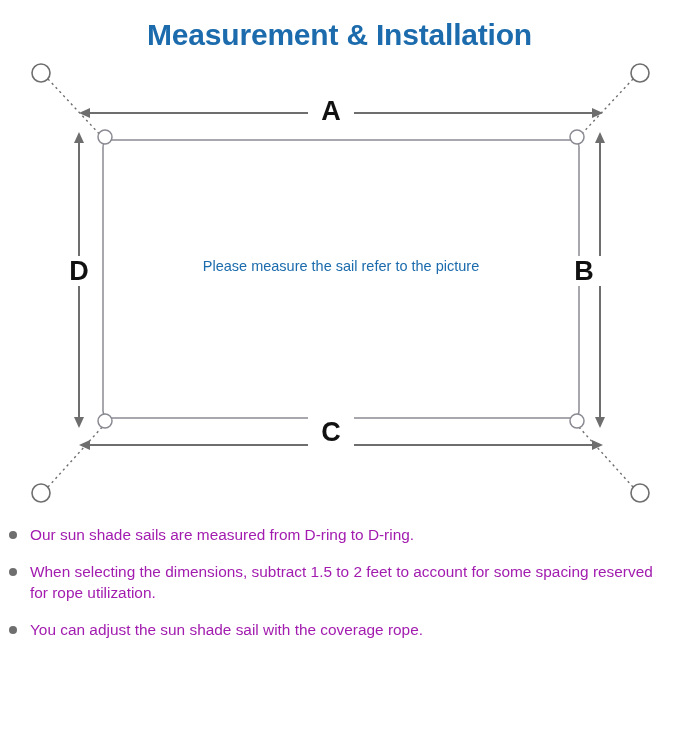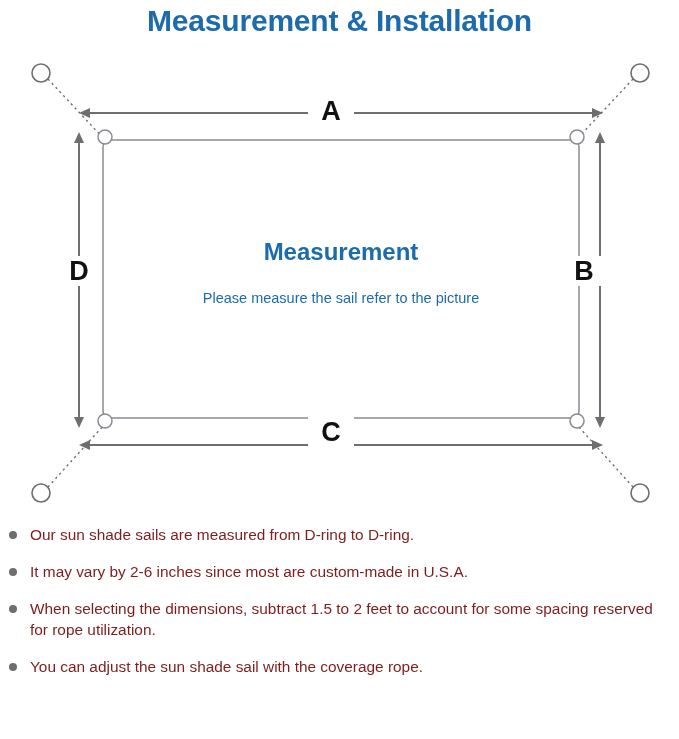--- a/index.html
+++ b/index.html
@@ -21,21 +21,21 @@
     position: absolute;
     left: 0;
     top: 0;
     width: 679px;
     text-align: center;
     font-size: 30px;
     font-weight: bold;
     color: #1b6bad;
     letter-spacing: -0.2px;
     line-height: 38px;
-    padding-top: 2px;
+    padding-top: 16px;
     white-space: nowrap;
   }
 
   
   .diagram {
     position: absolute;
     left: 0;
     top: 46px;
     width: 679px;
     height: 470px;
@@ -90,21 +90,21 @@
     top: 524px;
     width: 679px;
   }
   .note {
     position: relative;
     padding-left: 30px;
     padding-right: 8px;
     margin-bottom: 16px;
     font-size: 15.4px;
     line-height: 21px;
-    color: #7f1d1d;
+    color: #a21caf;
   }
   .note:last-child { margin-bottom: 0; }
   .note .dot {
     position: absolute;
     left: 9px;
     top: 7px;
     width: 8px;
     height: 8px;
     border-radius: 50%;
     background: #6e6e6e;
@@ -154,40 +154,35 @@
     <line x1="90" y1="67" x2="592" y2="67" stroke="#6e6e6e" stroke-width="2" marker-start="url(#arrL)" marker-end="url(#arrR)"></line>
 
     <line x1="90" y1="399" x2="592" y2="399" stroke="#6e6e6e" stroke-width="2" marker-start="url(#arrL)" marker-end="url(#arrR)"></line>
 
     <line x1="79" y1="371" x2="79" y2="97" stroke="#6e6e6e" stroke-width="2" marker-start="url(#arrL)" marker-end="url(#arrR)"></line>
 
     <line x1="600" y1="371" x2="600" y2="97" stroke="#6e6e6e" stroke-width="2" marker-start="url(#arrL)" marker-end="url(#arrR)"></line>
   </svg>
 
   <div class="sail-label">
-    <div class="main">Measurement</div>
     <div class="sub">Please measure the sail refer to the picture</div>
   </div>
 
   <div class="dim-letter dim-a">A</div>
   <div class="dim-letter dim-b">B</div>
   <div class="dim-letter dim-c">C</div>
   <div class="dim-letter dim-d">D</div>
 </div>
 
 <div class="notes">
   <div class="note">
     <span class="dot"></span>
     <span>Our sun shade sails are measured from D-ring to D-ring.</span>
   </div>
   <div class="note">
     <span class="dot"></span>
-    <span>It may vary by 2-6 inches since most are custom-made in U.S.A.</span>
-  </div>
-  <div class="note">
-    <span class="dot"></span>
     <span>When selecting the dimensions, subtract 1.5 to 2 feet to account for some spacing reserved for rope utilization.</span>
   </div>
   <div class="note">
     <span class="dot"></span>
     <span>You can adjust the sun shade sail with the coverage rope.</span>
   </div>
 </div>
 
 </body></html>

